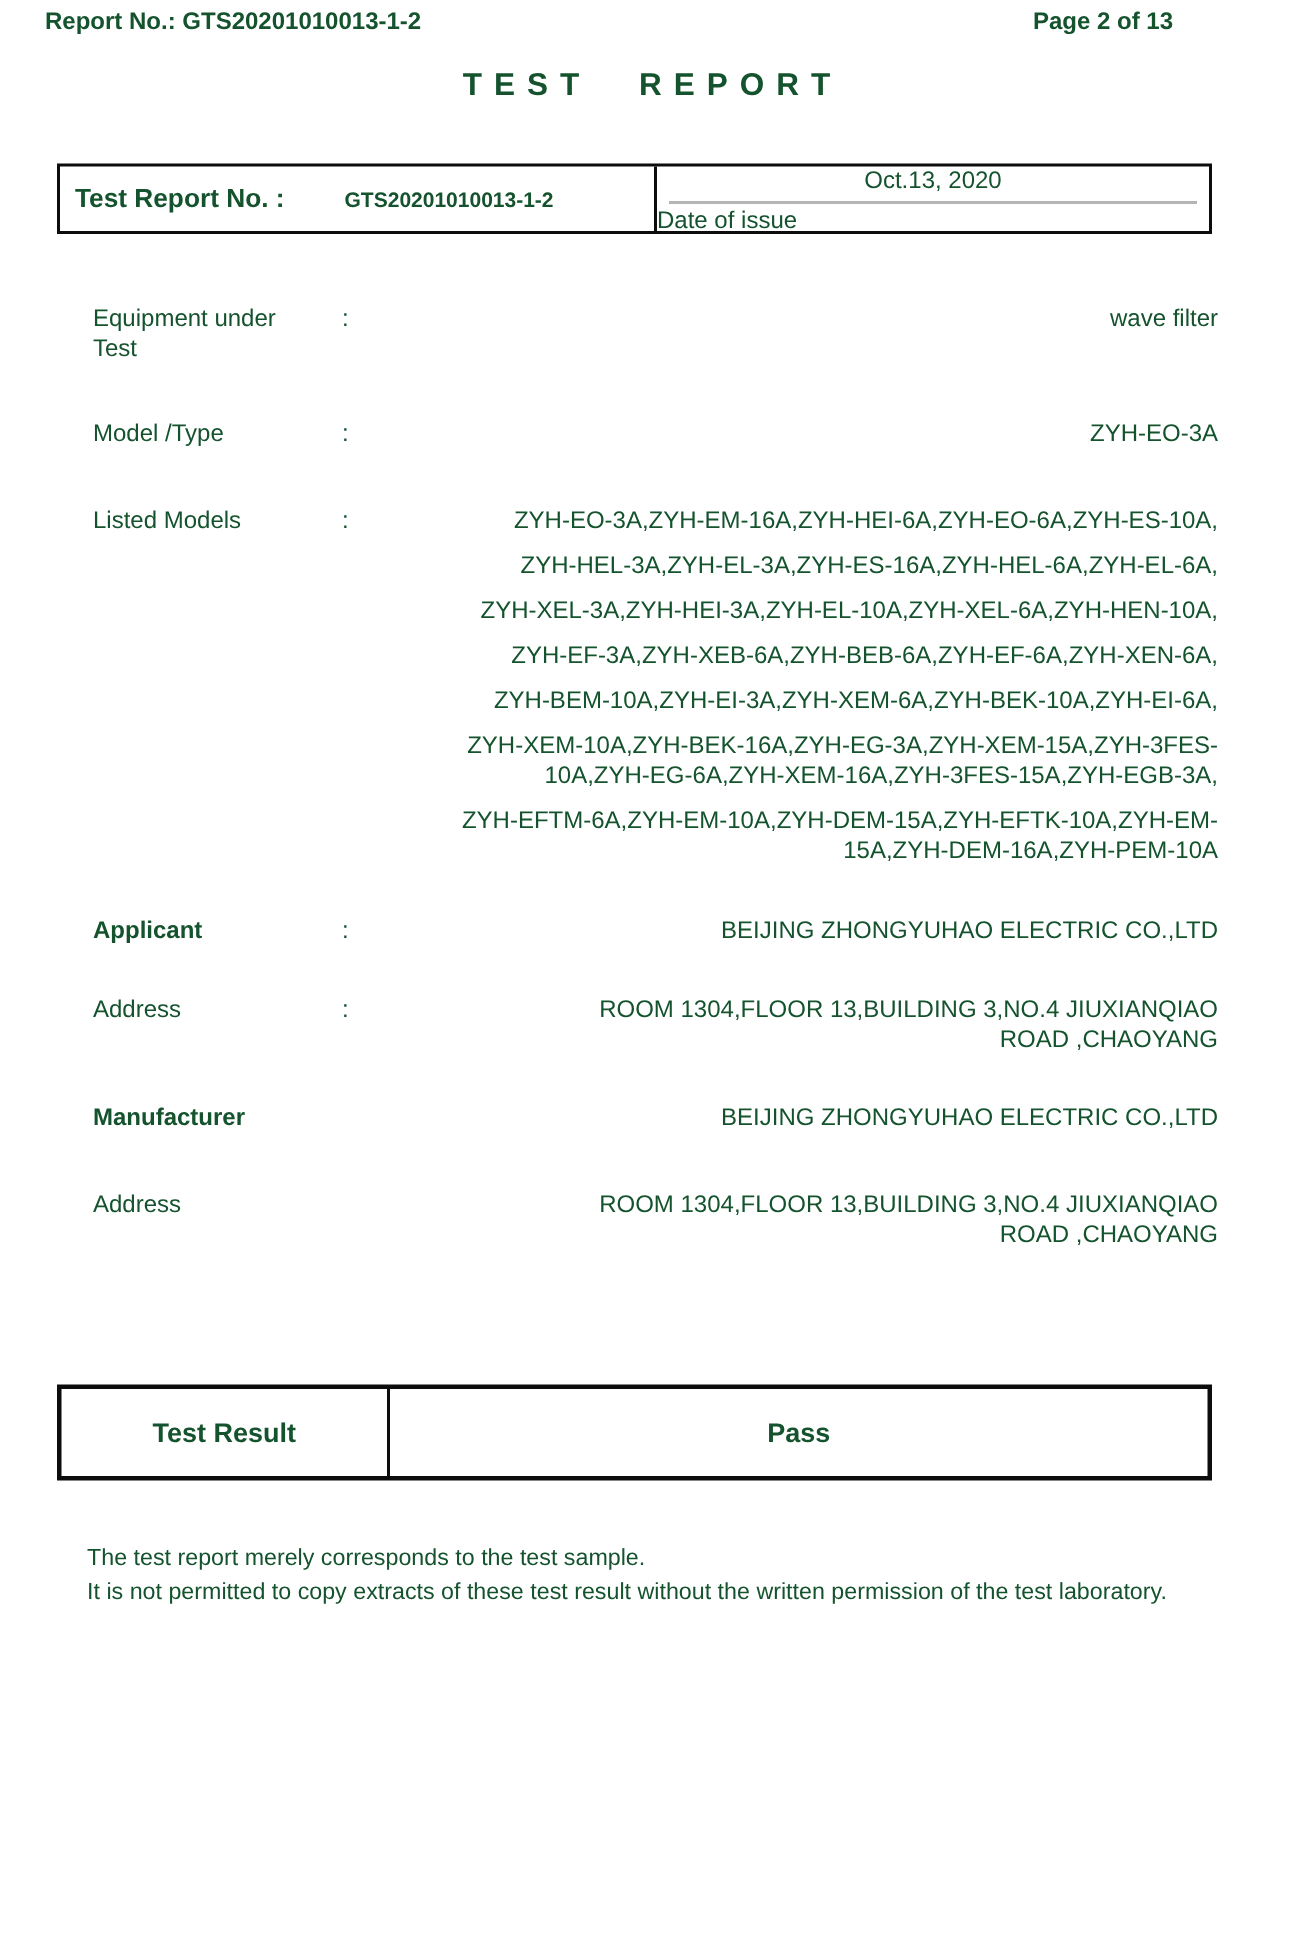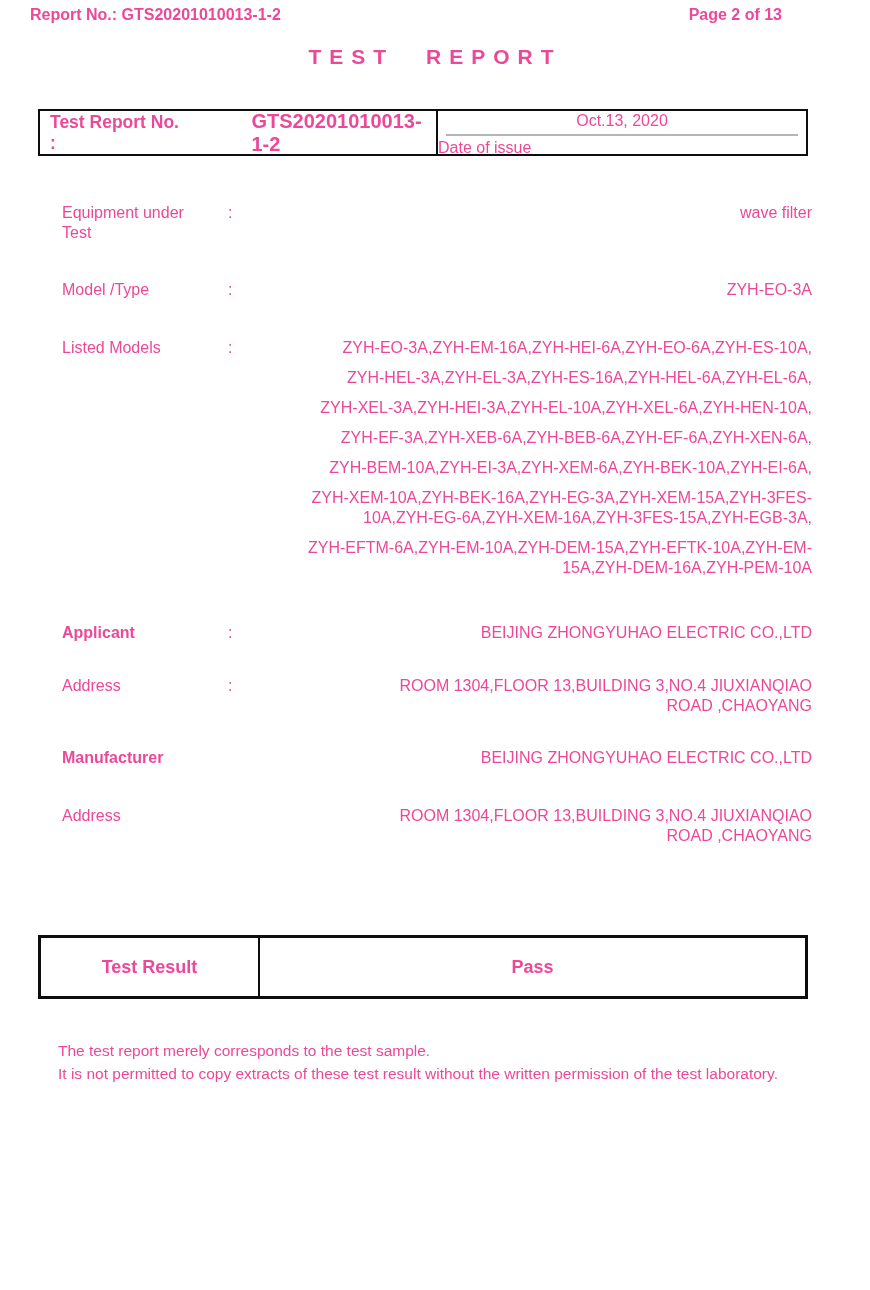--- a/index.html
+++ b/index.html
@@ -2,21 +2,21 @@
 <html><head>
 <meta charset="utf-8">
 <style>
   * { box-sizing: border-box; }
   html, body { margin: 0; padding: 0; background: #ffffff; }
   .page {
     position: relative;
     width: 870px;
     height: 1290px;
     background: #ffffff;
-    color: #ec4899;
+    color: #14532d;
     font-family: "Liberation Sans", sans-serif;
     overflow: hidden;
   }
   
   .running-header {
     display: flex;
     justify-content: space-between;
     padding: 6px 88px 0 30px;
     font-size: 16px;
     font-weight: bold;
@@ -39,21 +39,21 @@
     border: 2px solid #0d0d0d;
     display: flex;
   }
   .rt-left {
     width: 398px;
     border-right: 2px solid #0d0d0d;
     display: flex;
     align-items: center;
   }
   .rt-label { font-size: 17.5px; font-weight: bold; margin-left: 10px; }
-  .rt-number { font-size: 20px; font-weight: bold; margin-left: 72px; }
+  .rt-number { font-size: 14px; font-weight: bold; margin-left: 40px; }
   .rt-right {
     flex: 1;
     display: flex;
     flex-direction: column;
     justify-content: center;
     font-size: 16px;
   }
   .rt-date {
     text-align: center;
     padding: 3px 0 4px;
@@ -68,21 +68,21 @@
   .info-colon { width: 24px; flex: none; }
   .info-value { width: 560px; white-space: pre-line; text-align: right; }
   .bold { font-weight: bold; }
   .row-model { margin-top: 37px; }
   .row-listed { margin-top: 38px; }
   .row-applicant { margin-top: 29px; }
   .row-address1 { margin-top: 33px; }
   .row-manufacturer { margin-top: 32px; }
   .row-address2 { margin-top: 38px; }
   .model-paragraph { margin-bottom: 10px; white-space: pre-line; }
-  .model-paragraph:last-child { margin-bottom: 16px; }
+  .model-paragraph:last-child { margin-bottom: 4px; }
   
   .result-table {
     margin: 89px 0 0 38px;
     width: 770px;
     height: 64px;
     border: 3px solid #0d0d0d;
     display: flex;
     font-size: 18px;
     font-weight: bold;
   }

